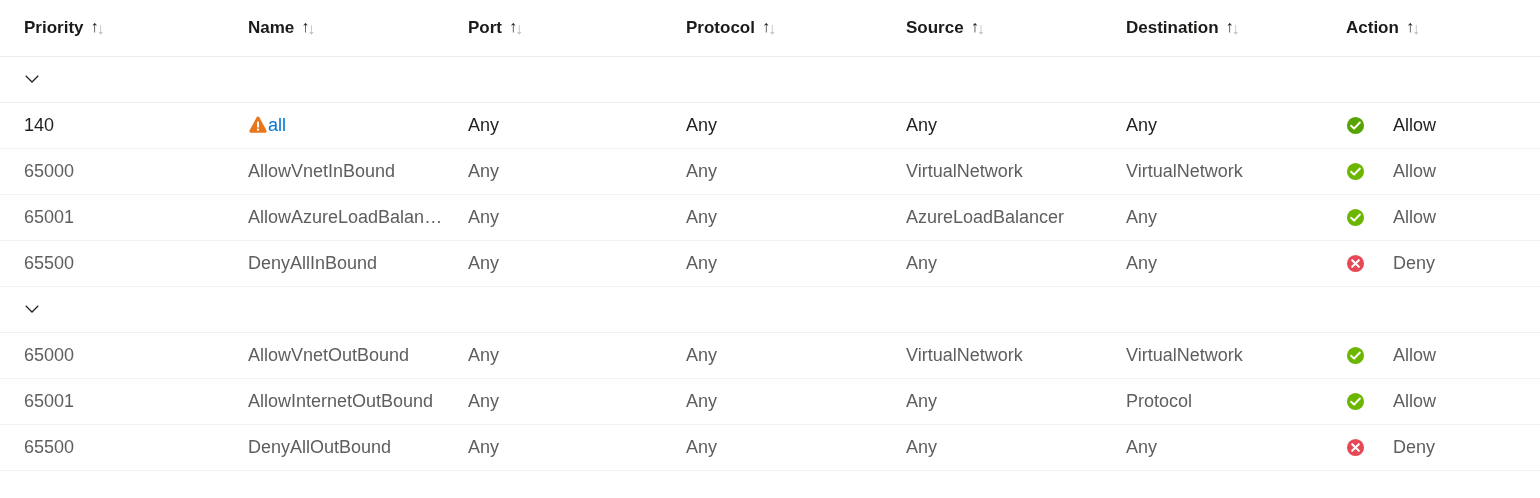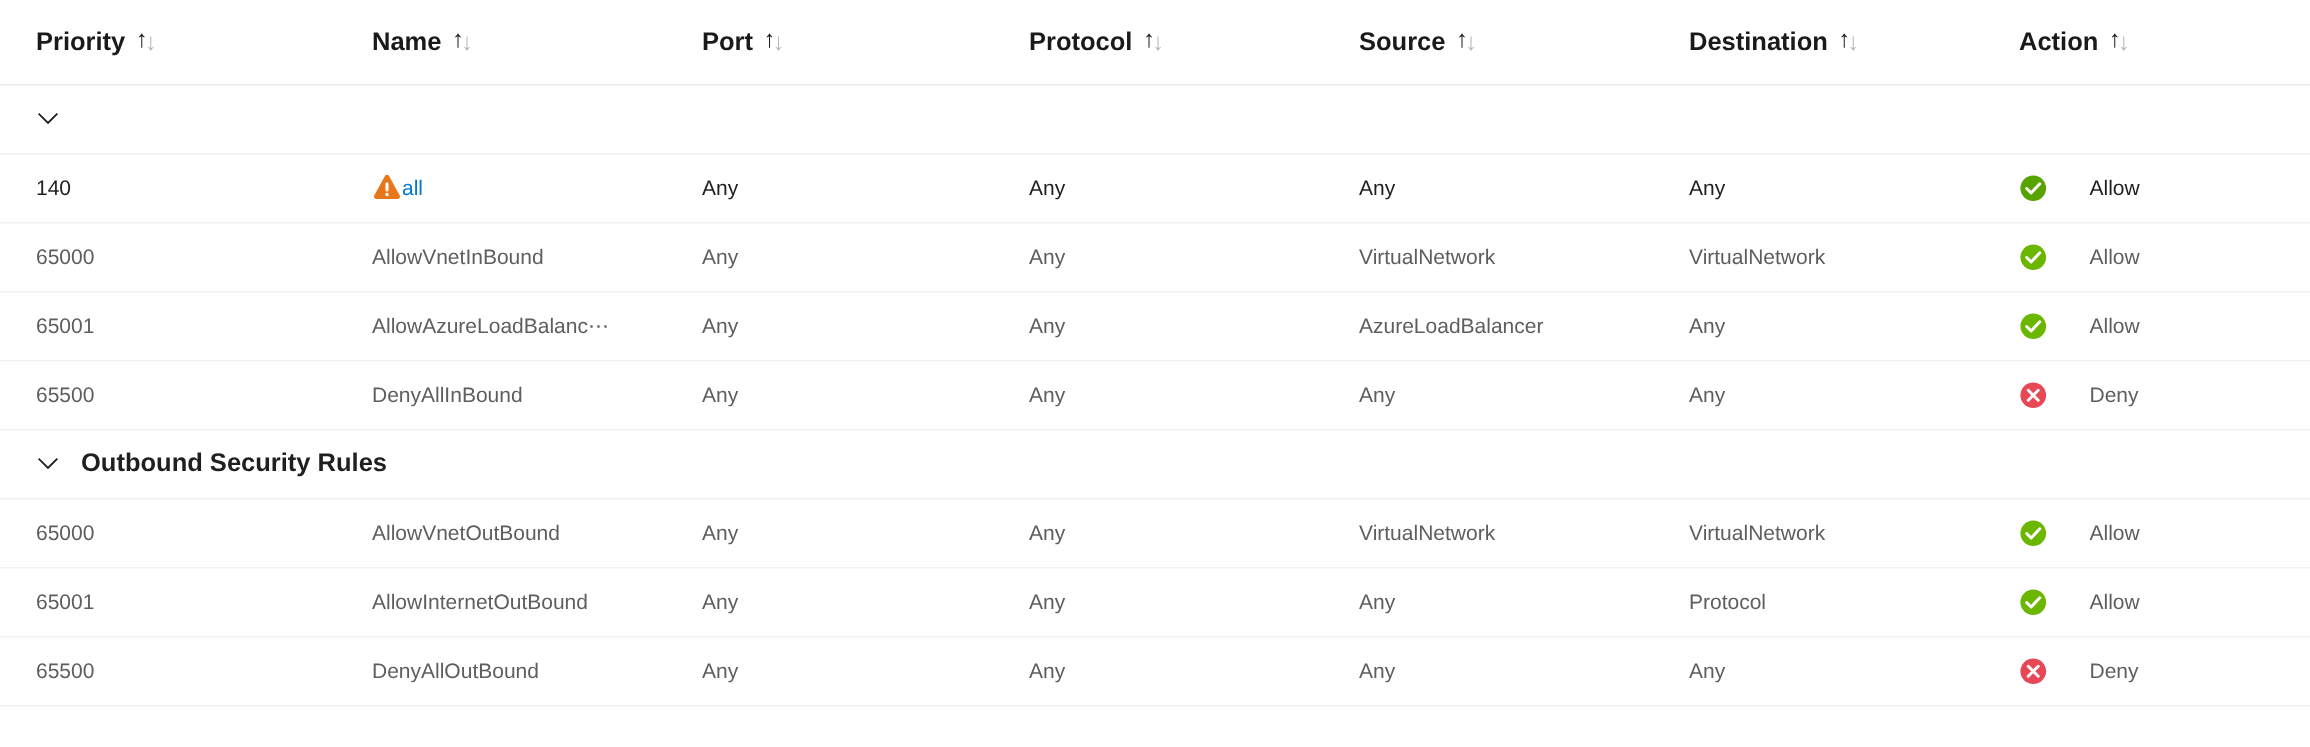--- a/index.html
+++ b/index.html
@@ -95,21 +95,21 @@
     color: #201f1e;
     white-space: nowrap;
   }
 
   
   tr.data-row td {
     height: 46px;
     padding: 0 0 0 24px;
     border-bottom: 1px solid #f3f2f1;
     vertical-align: middle;
-    font-size: 14px;
+    font-size: 18px;
     color: #605e5c;
     white-space: nowrap;
     overflow: hidden;
     text-overflow: ellipsis;
     box-sizing: border-box;
     margin-top: 11px;
   }
   tr.data-row.emphasis td {
     color: #201f1e;
   }
@@ -338,21 +338,20 @@
         </td>
       </tr>
       <tr class="group-row">
         <td colspan="2">
           <div class="group-inner">
             <span style="display: flex;">
               <svg class="chevron" viewBox="0 0 16 16">
                 <path d="M2.2 5.2 L8 11 L13.8 5.2" fill="none" stroke="#201f1e" stroke-width="1.25" stroke-linecap="square"></path>
               </svg>
             </span>
-            <span class="group-label">Outbound Security Rules</span>
           </div>
         </td>
         <td class="blank"></td>
         <td class="blank"></td>
         <td class="blank"></td>
         <td class="blank"></td>
         <td class="blank"></td>
       </tr>
       <tr class="data-row">
         <td>65000</td>

